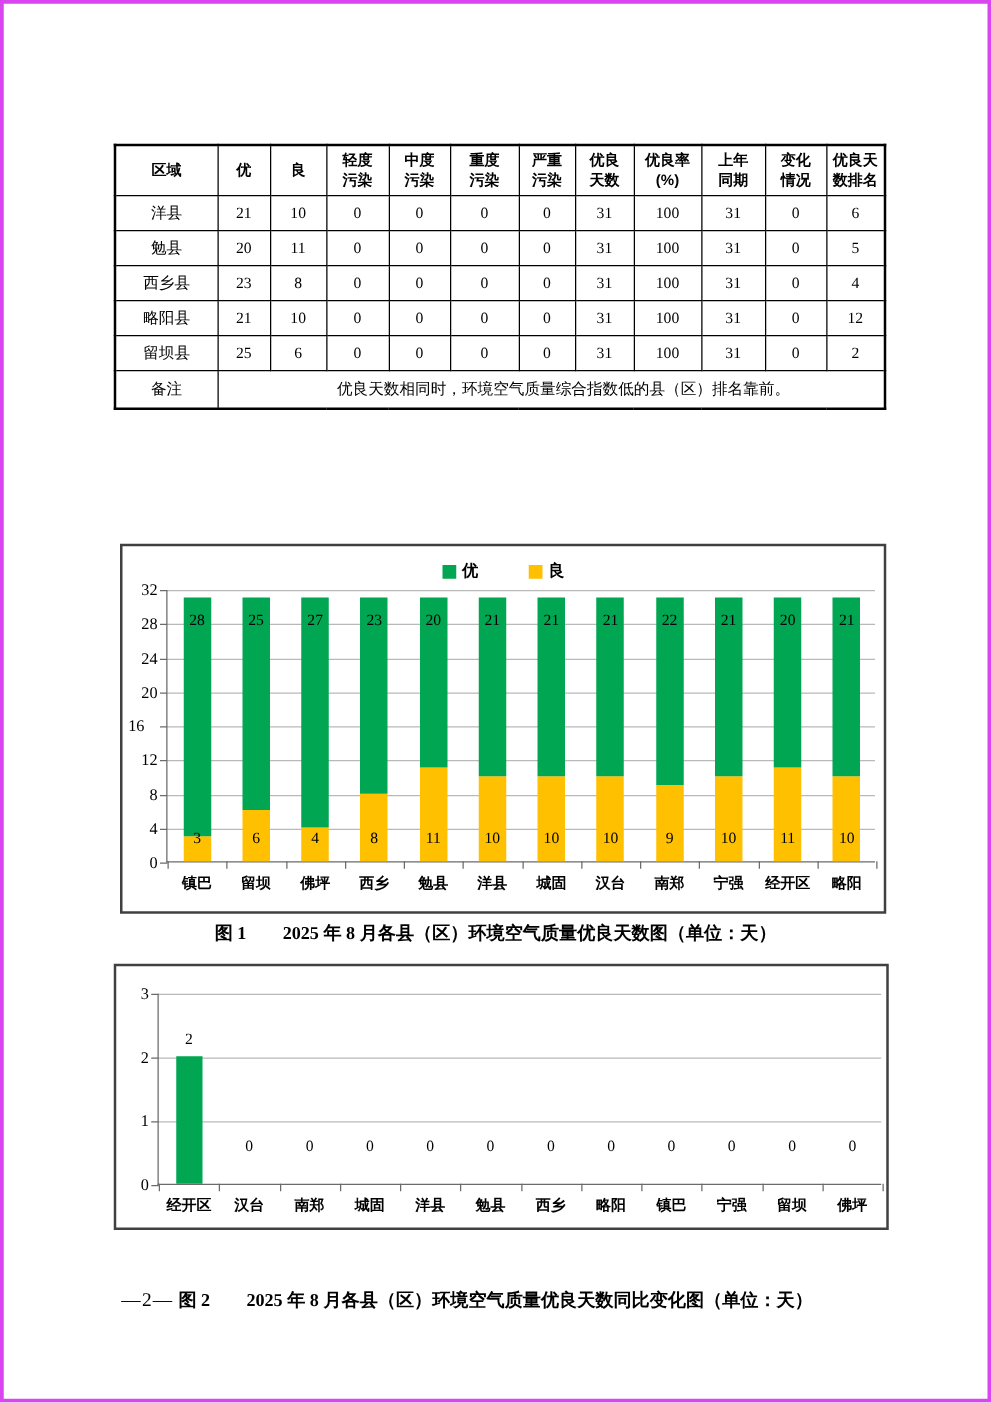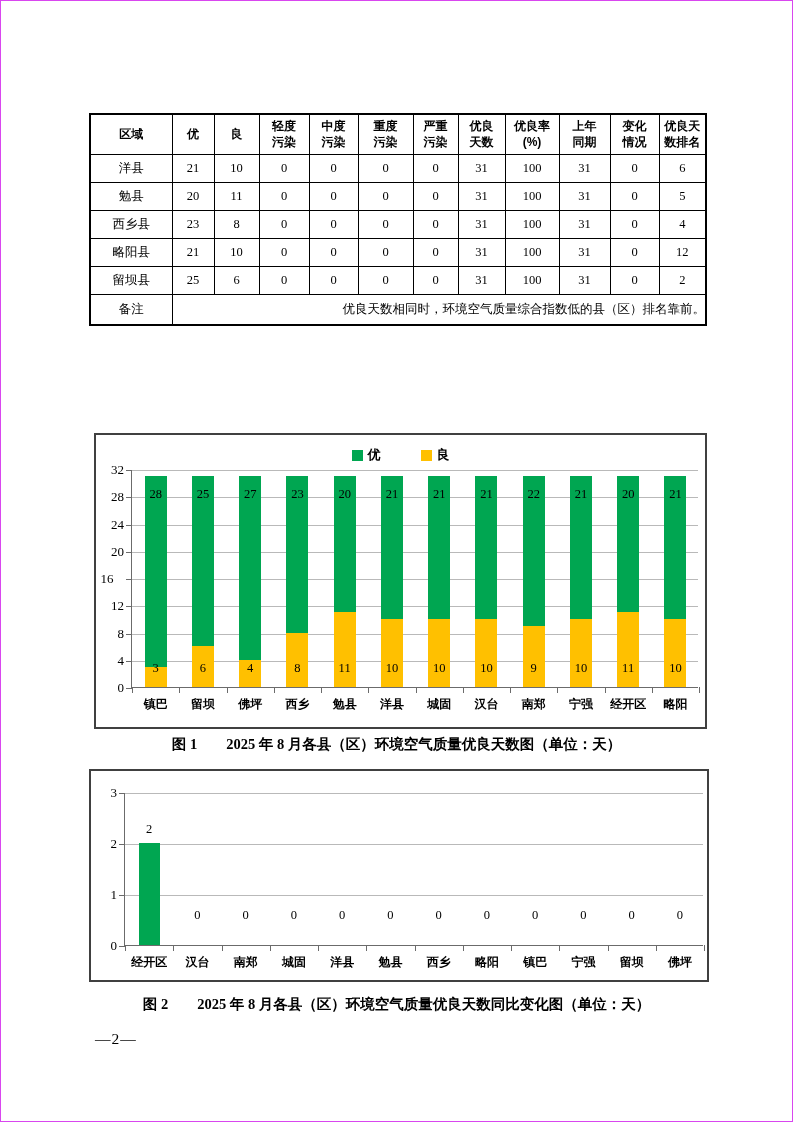--- a/index.html
+++ b/index.html
@@ -1,40 +1,40 @@
 <!DOCTYPE html>
 <html><head>
 <meta charset="utf-8">
 <style>
   * { margin:0; padding:0; box-sizing:border-box; }
   html,body { background:#e8e8e8; }
   .page {
     position:relative; width:793px; height:1122px; margin:0 auto;
-    background:#ffffff; border:1px solid #d946ef; overflow:hidden;
+    background:#ffffff; border:3px solid #d946ef; overflow:hidden;
     font-family:"Liberation Serif", serif; color:#000;
   }
 
   
   table.data {
     position:absolute; left:88px; top:112px; width:616px;
     border-collapse:collapse; table-layout:fixed;
     border:2px solid #000;
   }
   table.data th, table.data td {
     border:1px solid #000; text-align:center; vertical-align:middle;
     overflow:hidden;
   }
   table.data th {
     font-family:"Liberation Sans", sans-serif; font-weight:bold;
     font-size:12px; line-height:1.35; height:40px; white-space:pre-line;
   }
   table.data td {
     font-family:"Liberation Serif", serif; font-size:12.5px; height:28px;
   }
-  table.data td.note-text { text-align:right; padding-left:20px; }
+  table.data td.note-text { text-align:center; padding-left:20px; }
 
   
   .chart-frame { position:absolute; background:#fff; border:2px solid #404040; }
   #fig1 { left:93px;  top:432px; width:613px; height:296px; }
   #fig2 { left:88px;  top:768px; width:620px; height:213px; }
 
   .plot { position:absolute; border-left:1px solid #6b6b6b; border-bottom:1px solid #6b6b6b; }
   #fig1 .plot { left:35px; top:35px; width:567px; height:218px; }
   #fig2 .plot { left:33px; top:22px; width:579px; height:153px; }
 
@@ -54,21 +54,21 @@
             display:flex; justify-content:center; gap:40px;
             font-family:"Liberation Sans", sans-serif; font-weight:bold; font-size:13px; }
   .legend-item { display:flex; align-items:center; gap:5px; }
   .swatch { display:inline-block; width:11px; height:11px; }
 
   
   .caption { position:absolute; left:0; width:100%; text-align:center;
              font-size:14.5px; font-weight:bold;
              font-family:"Liberation Serif", serif; }
   #cap1 { top:734px; }
-  #cap2 { top:994px; }
+  #cap2 { top:1028px; }
   .pagenum { position:absolute; left:94px; top:1029px; font-size:15.5px;
              font-family:"Liberation Serif", serif; letter-spacing:1px; }
 </style>
 </head>
 <body>
 
 <div class="page">
 
   <table class="data">
       <colgroup>

